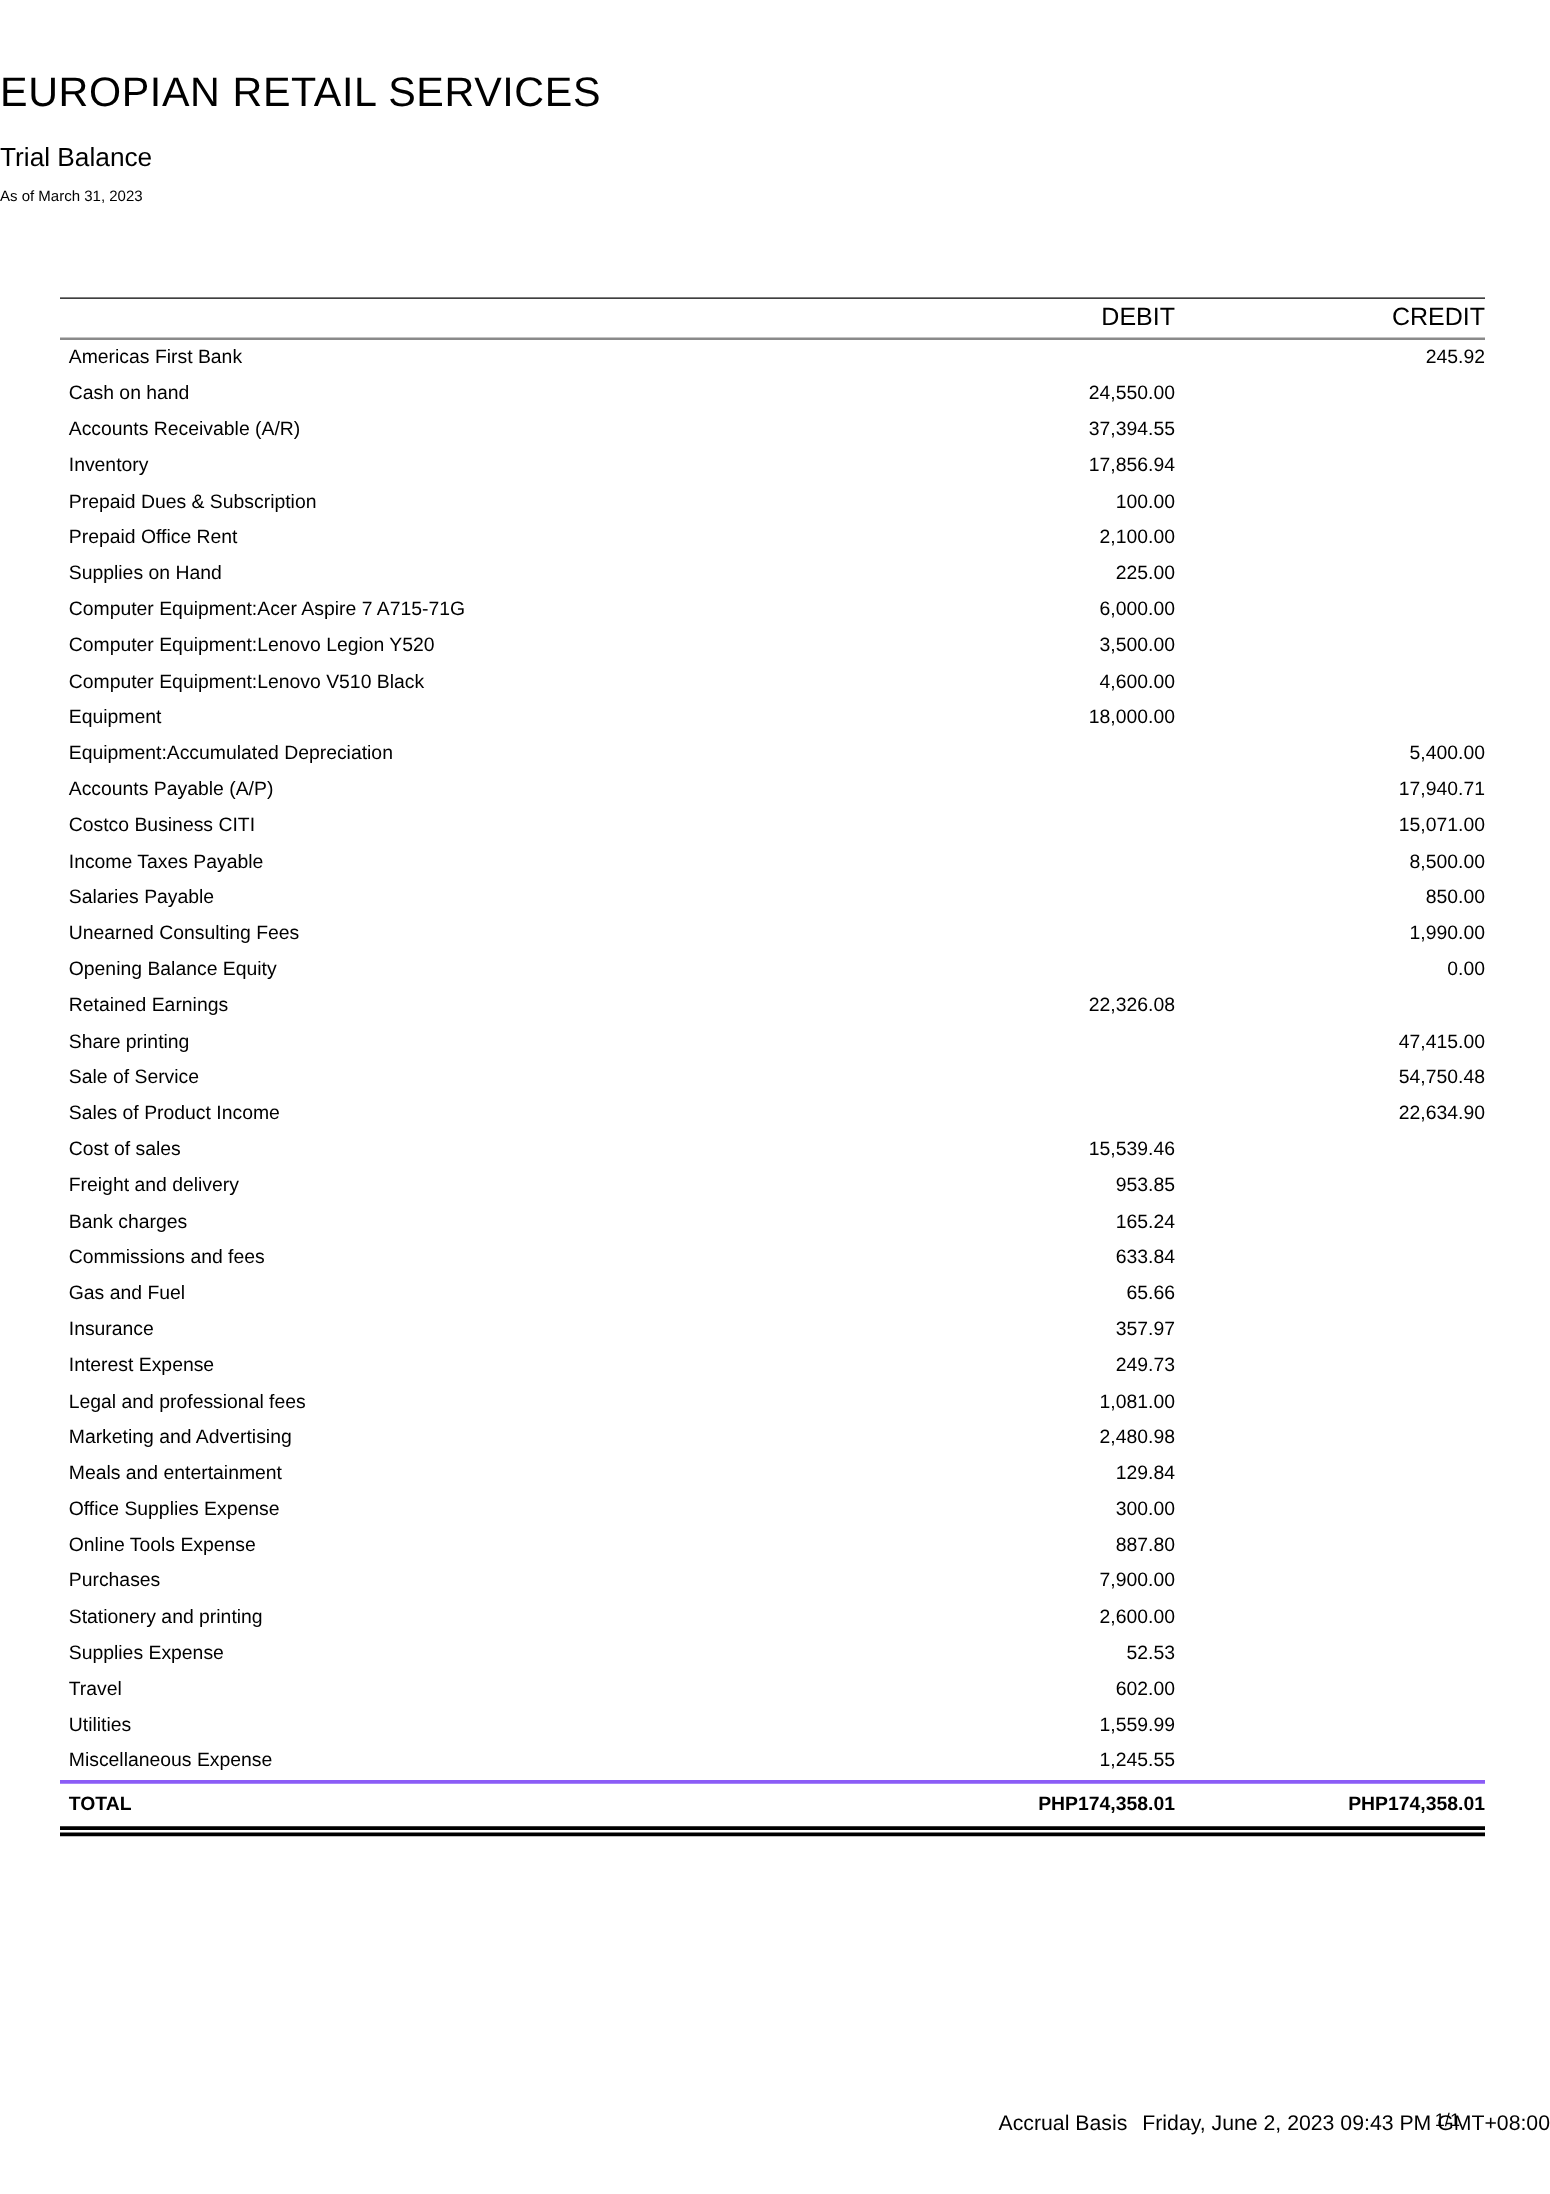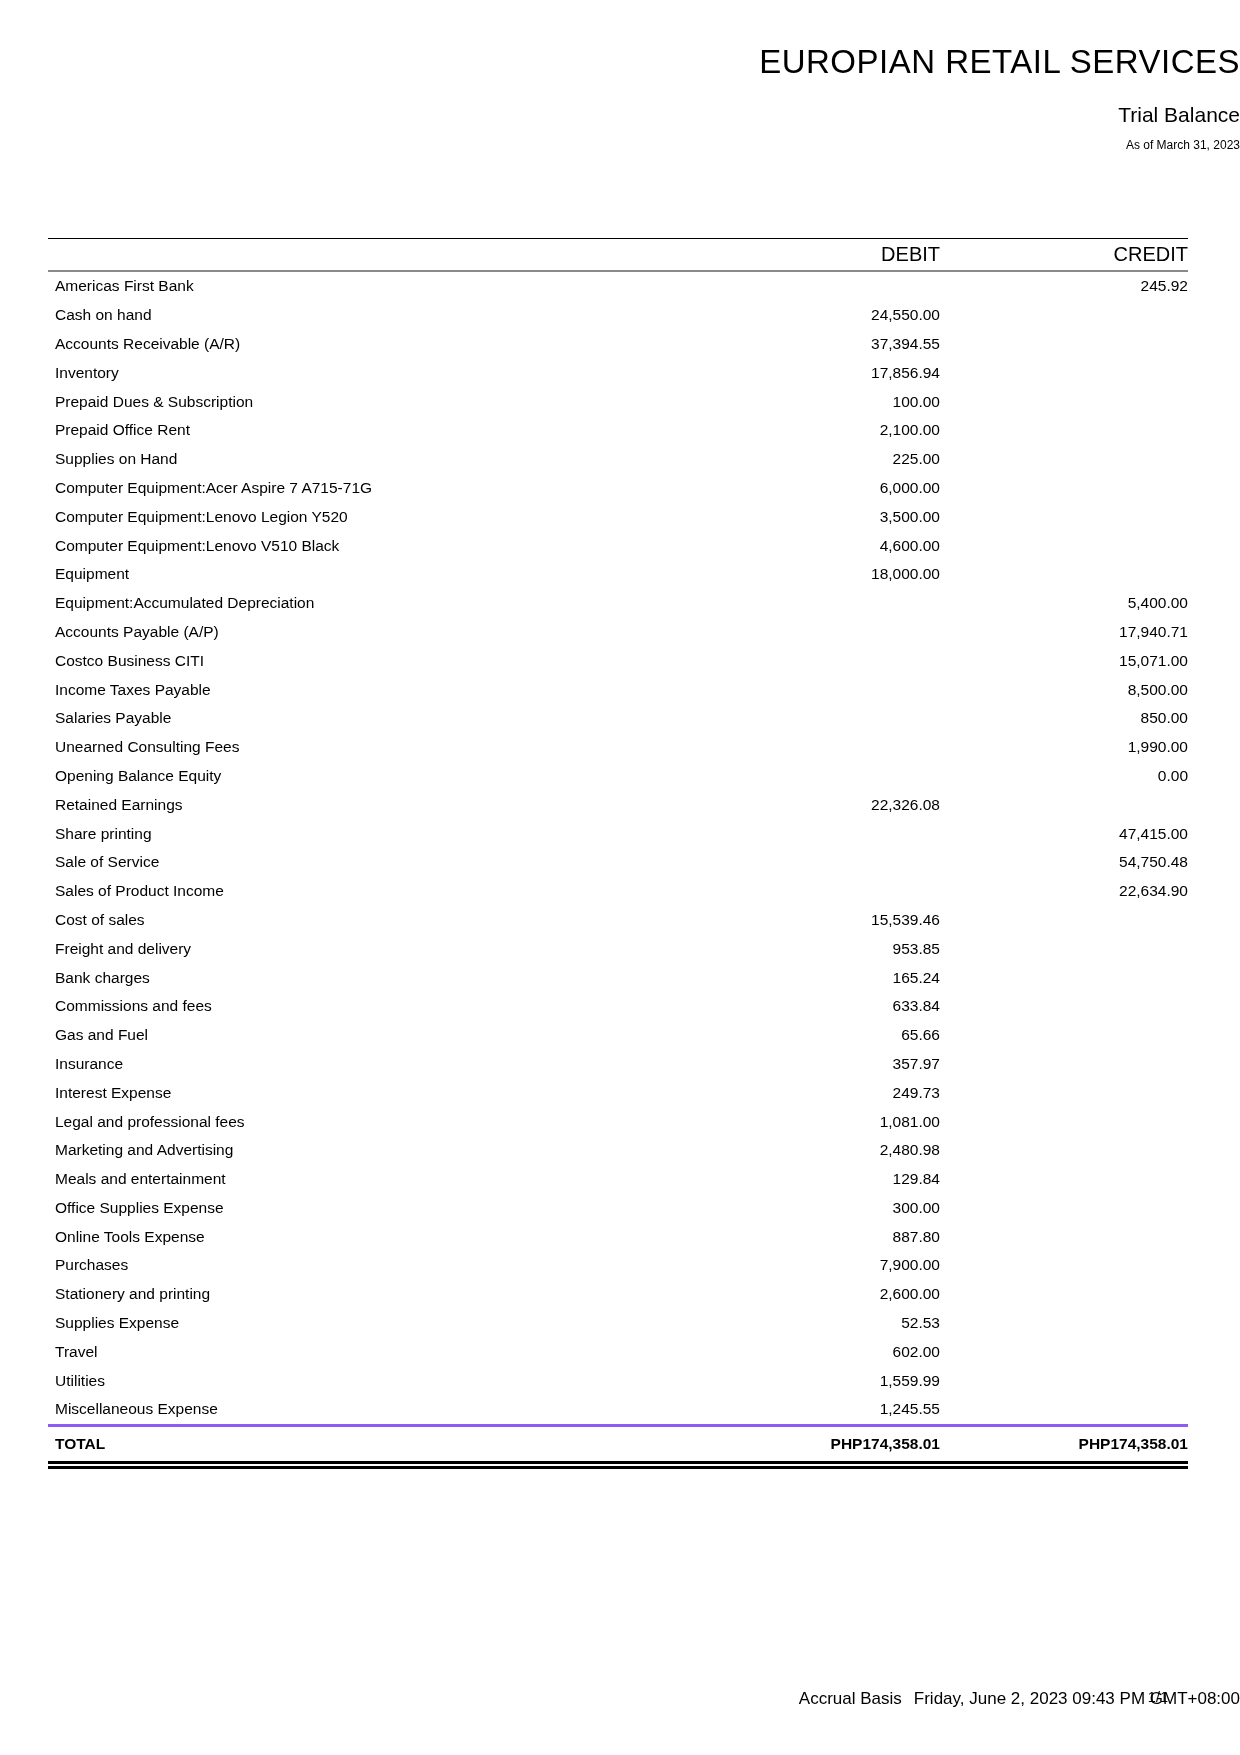--- a/index.html
+++ b/index.html
@@ -5,21 +5,21 @@
   html, body { margin: 0; padding: 0; }
   body {
     width: 1240px;
     height: 1755px;
     background: #ffffff;
     color: #000000;
     font-family: "Liberation Sans", sans-serif;
     position: relative;
     overflow: hidden;
   }
-  .report-header { text-align: right; padding-top: 45px; }
+  .report-header { text-align: left; padding-top: 57px; }
   .company-name {
     font-size: 33px;
     font-weight: 400;
     margin: 0;
     letter-spacing: 0.5px;
     line-height: 1;
   }
   .report-title {
     font-size: 21px;
     font-weight: 400;

